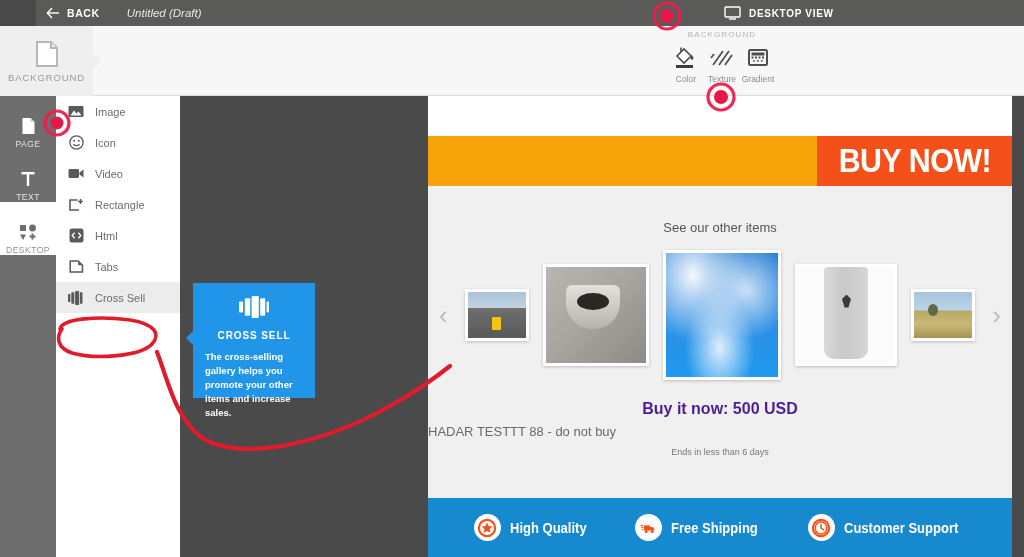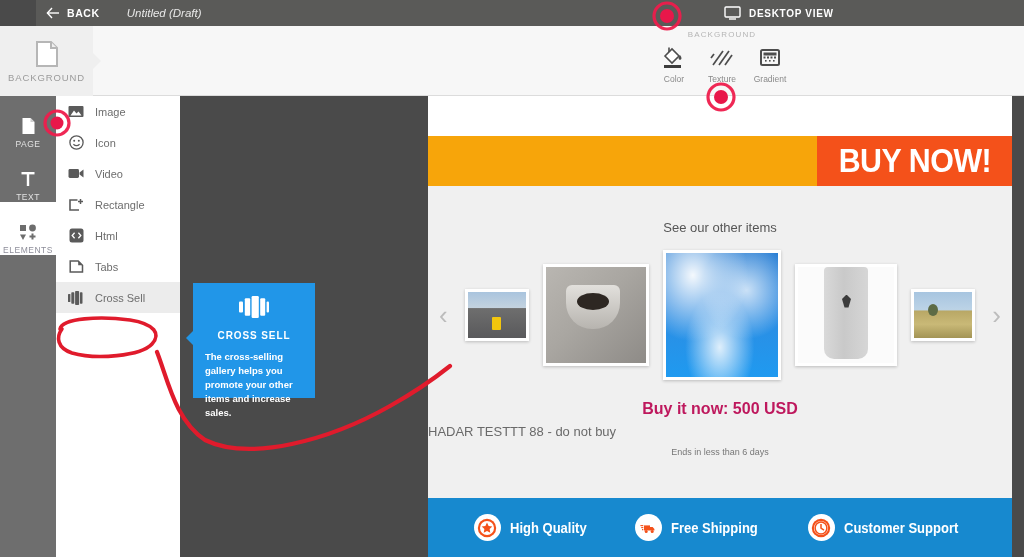--- a/index.html
+++ b/index.html
@@ -88,21 +88,21 @@
   
   .bg-cluster {
     position: absolute; left: 660px; top: 4px;
     width: 124px;
     display: flex; flex-direction: column; align-items: center;
   }
   .bg-cluster-title {
     font-size: 8px; color: #b5b5b5;
     letter-spacing: 1.1px; margin-bottom: 7px;
   }
-  .bg-tools { display: flex; gap: 14px; }
+  .bg-tools { display: flex; gap: 2px; }
   .bg-tool {
     display: flex; flex-direction: column;
     align-items: center; gap: 4px;
     width: 34px; cursor: pointer;
   }
   .bg-tool .ico { height: 24px; display: flex; align-items: flex-end; }
   .bg-tool-label { font-size: 8.5px; color: #8a8a8a; }
 
   
   .rail {
@@ -227,21 +227,21 @@
     position: absolute; top: 50%;
     transform: translateY(-50%);
     color: #bcbcbc; font-size: 26px;
     font-weight: 300; cursor: pointer;
     user-select: none;
   }
   .arrow.left { left: 11px; }
   .arrow.right { right: 11px; }
   .pv-price {
     text-align: center; margin-top: 18px;
-    font-size: 16px; font-weight: bold; color: #be185d;
+    font-size: 16px; font-weight: bold; color: #4c1d95;
   }
   .pv-sub {
     margin-top: 6px;
     font-size: 13px; color: #6a6a6a;
   }
   .pv-ends {
     text-align: center; margin-top: 8px;
     font-size: 9px; color: #777777;
   }
   .footbar {
@@ -446,21 +446,21 @@
 
     <div class="rail-item active">
       <span class="r-ico">
         <svg width="18" height="17" viewBox="0 0 18 17">
           <rect x="1" y="1" width="6" height="6" fill="#6d6d6d"></rect>
           <circle cx="13.5" cy="4" r="3.4" fill="#6d6d6d"></circle>
           <path d="M4 16 L1 10.5 L7 10.5 Z" fill="#6d6d6d"></path>
           <path d="M13.5 9.5 v6 M10.5 12.5 h6" stroke="#6d6d6d" stroke-width="2"></path>
         </svg>
       </span>
-      <span class="r-label">ELEMENTS</span>
+      <span class="r-label">DESKTOP</span>
     </div>
 
   </div>
 
   <div class="panel">
 
 
     <div class="panel-item">
       <span class="p-ico">
         <svg width="16" height="13" viewBox="0 0 16 13">

